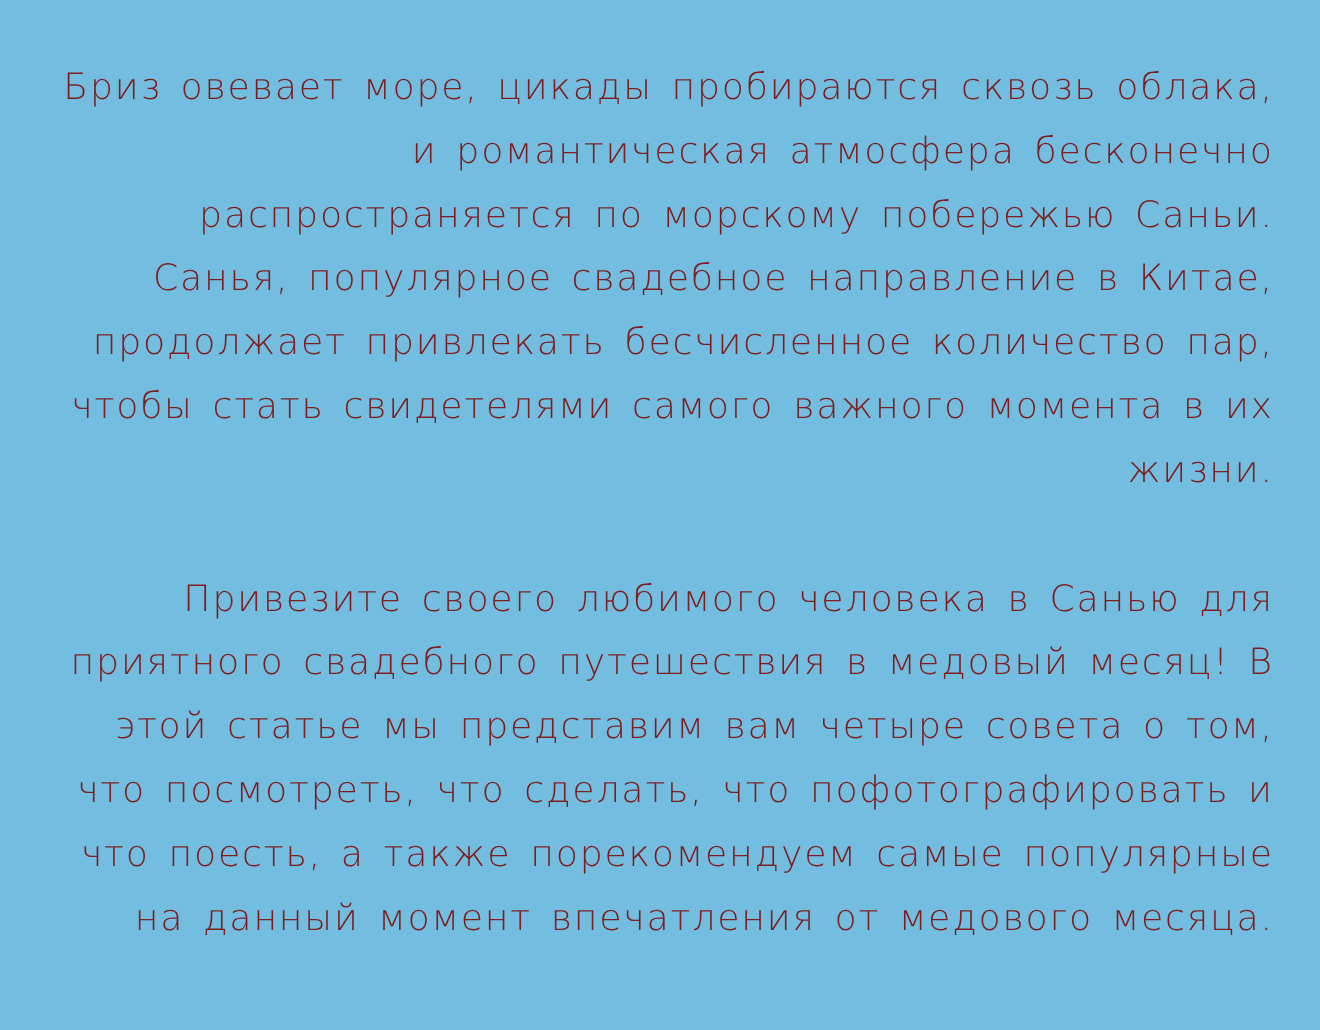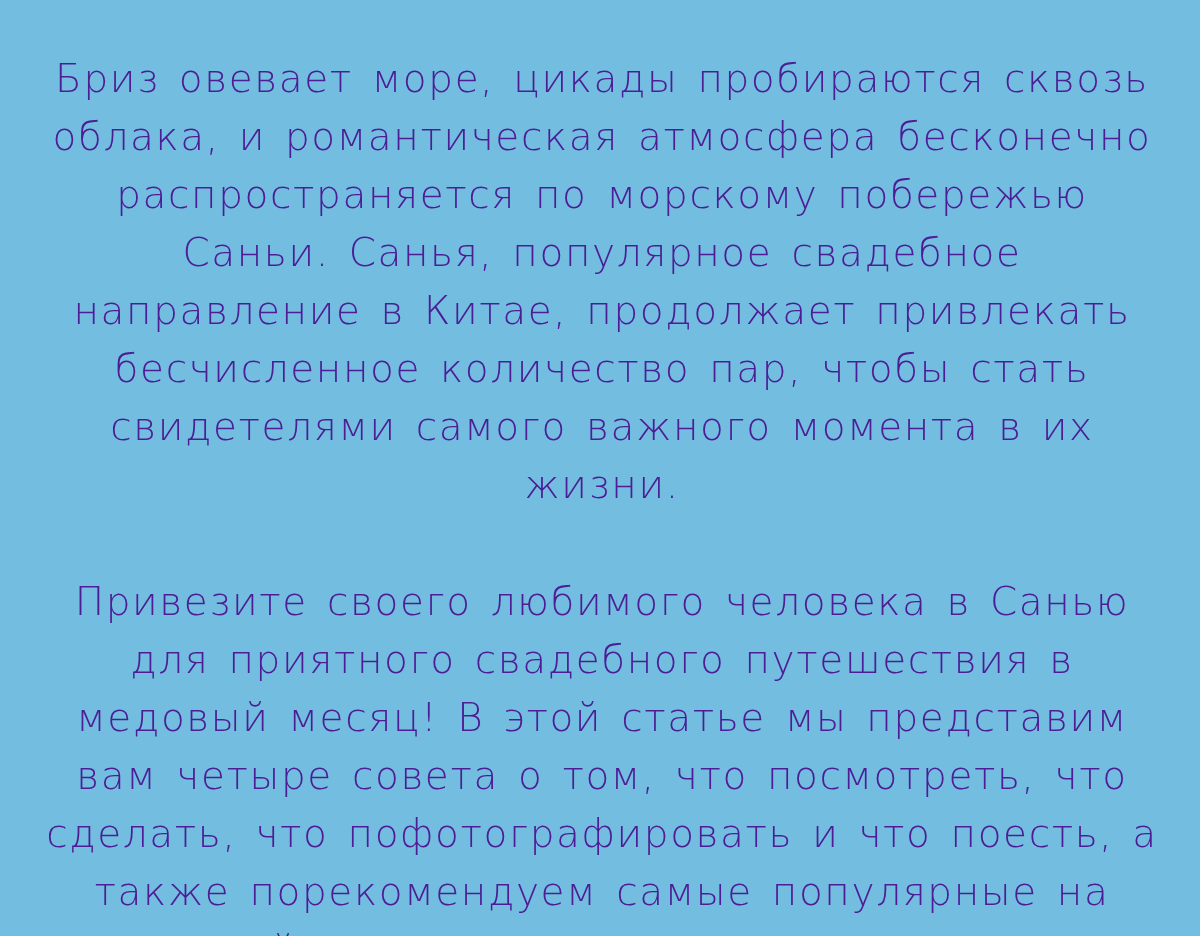--- a/index.html
+++ b/index.html
@@ -14,27 +14,27 @@
     font-family: "DejaVu Sans", "Liberation Sans", sans-serif;
   }
   .article-body {
     box-sizing: border-box;
     width: 1200px;
     height: 936px;
     padding: 50px 42px 0 46px;
   }
   .article-body p {
     margin: 0 0 59px 0;
-    color: #4c1d95;
-    font-size: 39px;
+    color: #7f1d1d;
+    font-size: 33px;
     font-weight: 300;
     line-height: 58px;
     letter-spacing: 1.6px;
     word-spacing: 5px;
-    text-align: center;
+    text-align: right;
   }
 </style>
 </head>
 <body>
 
 <main class="article-body">
   <p>Бриз овевает море, цикады пробираются сквозь облака, и романтическая атмосфера бесконечно распространяется по морскому побережью Саньи. Санья, популярное свадебное направление в Китае, продолжает привлекать бесчисленное количество пар, чтобы стать свидетелями самого важного момента в их жизни.</p>
   <p>Привезите своего любимого человека в Санью для приятного свадебного путешествия в медовый месяц! В этой статье мы представим вам четыре совета о том, что посмотреть, что сделать, что пофотографировать и что поесть, а также порекомендуем самые популярные на данный момент впечатления от медового месяца.</p>
 </main>
 

